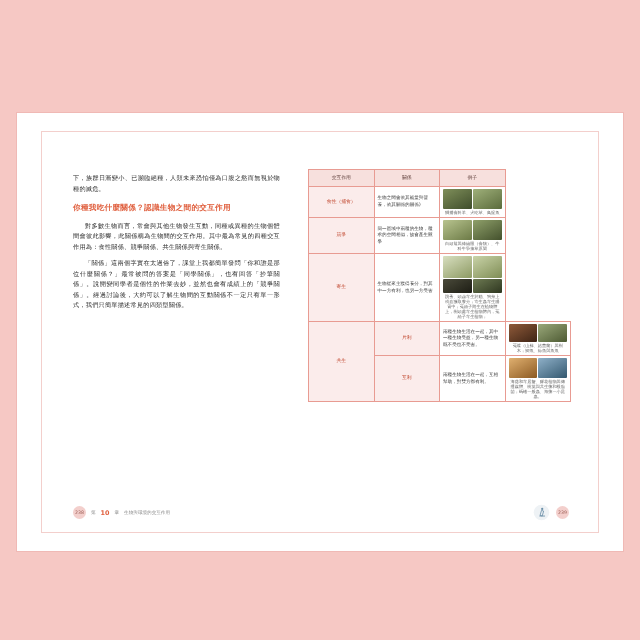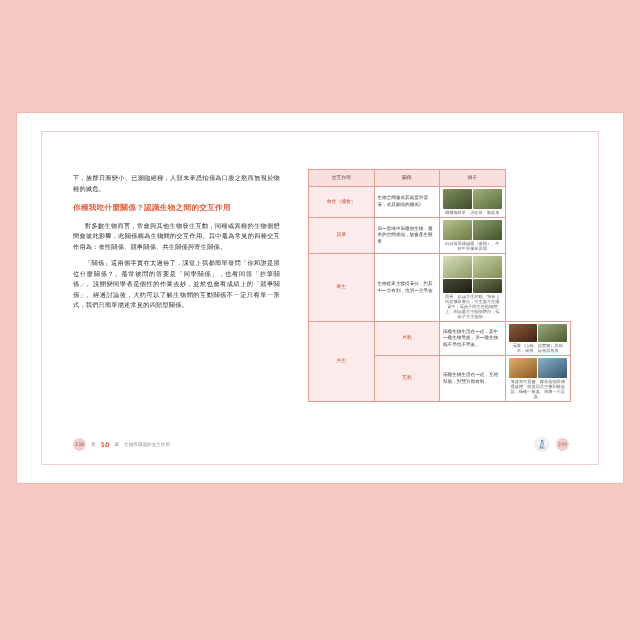--- a/index.html
+++ b/index.html
@@ -3,21 +3,21 @@
 <meta charset="utf-8">
 <style>
   html,body{margin:0;padding:0;}
   body{
     width:640px;height:640px;
     background:#f6c8c4;
     font-family:"DejaVu Sans","Liberation Sans",sans-serif;
     overflow:hidden;
   }
   .page-frame{
-    position:absolute;left:16px;top:112px;width:608px;height:372px;
+    position:absolute;left:16px;top:112px;width:608px;height:440px;
     background:#ffffff;
     border:1px solid #f0b9b5;
     box-sizing:border-box;
   }
   .inner-rule{
     position:absolute;left:24px;top:18px;right:24px;bottom:18px;
     border:1px solid #f3cfcc;
     box-sizing:border-box;
   }
   .spread{

